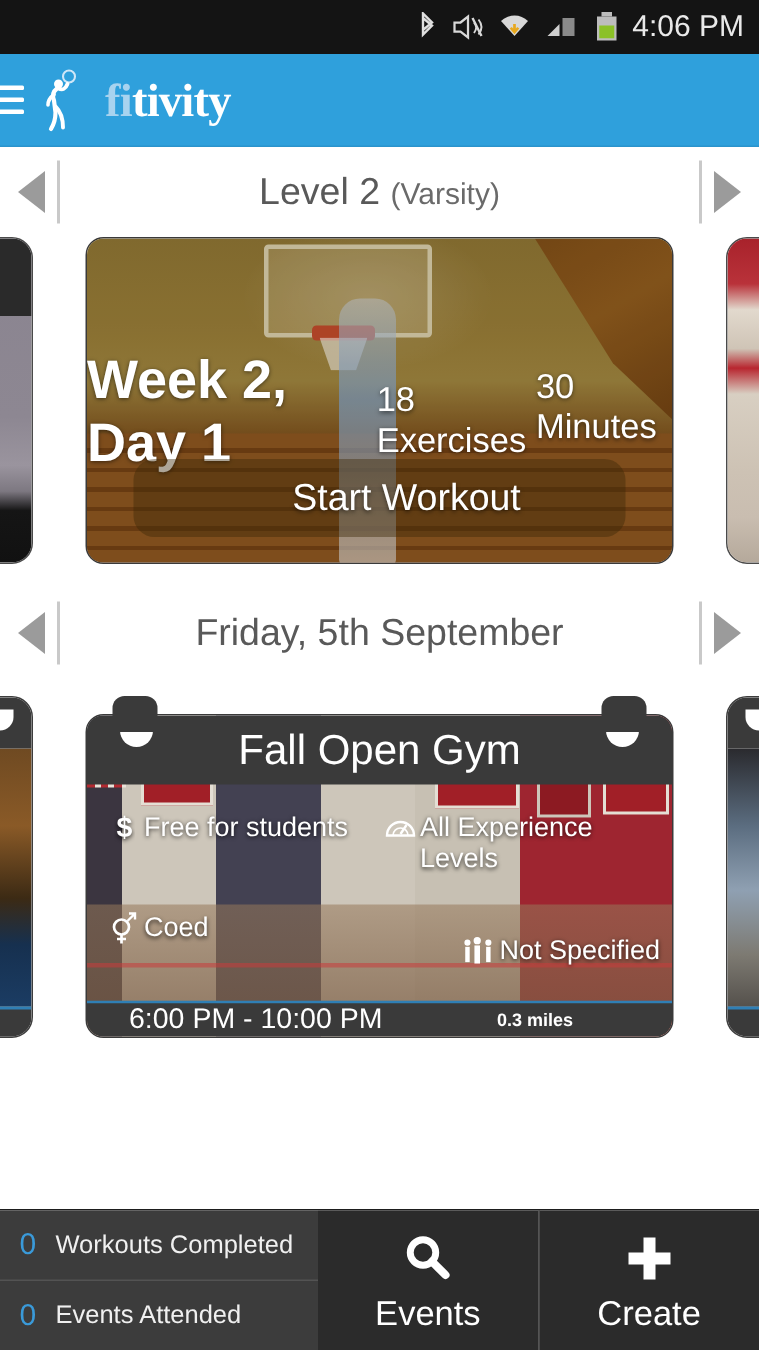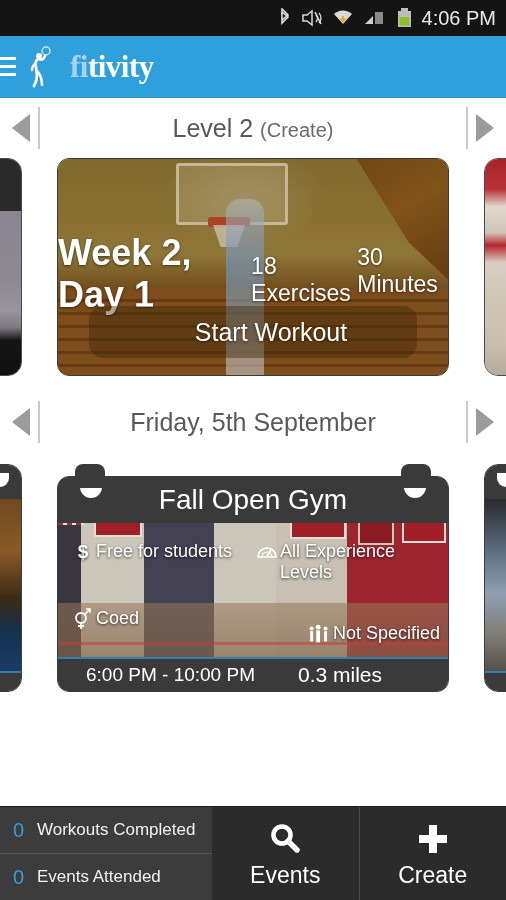--- a/index.html
+++ b/index.html
@@ -184,26 +184,26 @@
   .evt-title { color: #fff; font-size: 28px; }
   .evt-meta { position: absolute; left: 0; right: 0; top: 46px; bottom: 36px; z-index: 2; }
   .meta-item { position: absolute; display: flex; align-items: flex-start; color: #fff; font-size: 18px;
     text-shadow: 0 1px 3px rgba(0,0,0,.75); }
   .meta-item .ico { width: 26px; flex: 0 0 26px; display: flex; justify-content: center; }
   .meta-price { left: 12px; top: 18px; }
   .meta-exp   { left: 196px; top: 18px; width: 186px; }
   .meta-gender{ left: 12px; bottom: 25px; }
   .meta-people{ right: 8px; bottom: 10px; }
   .evt-footer {
-    position: absolute; left: 0; right: 0; bottom: 0; height: 34px; background: #3a3a3a;
+    position: absolute; left: 0; right: 0; bottom: 0; height: 24px; background: #3a3a3a;
     border-top: 2px solid #2f7fb5; display: flex; align-items: center; z-index: 2;
     border-radius: 0 0 11px 11px;
   }
   .evt-time { color: #fff; font-size: 19px; margin-left: 28px; }
-  .evt-dist { color: #fff; font-size: 21px; font-weight: normal; margin-left: auto; margin-right: 66px; }
+  .evt-dist { color: #fff; font-size: 12px; font-weight: bold; margin-left: auto; margin-right: 66px; }
 
   
   .bottombar {
     position: absolute; left: 0; right: 0; bottom: 0; height: 94px; display: flex;
     border-top: 1px solid #1d1d1d;
   }
   .stats { width: 212px; background: #3c3c3c; display: flex; flex-direction: column; }
   .stat-row { flex: 1; display: flex; align-items: center; padding-left: 13px; }
   .stat-row + .stat-row { border-top: 1px solid #535353; }
   .stat-num { color: #3a9ad9; font-size: 20px; width: 20px; }
@@ -267,21 +267,21 @@
     </div>
   </div>
 
   <div class="navrow">
     <div class="arrow-wrap left">
       <div class="arrow left"></div>
       <div class="vbar"></div>
     </div>
     <div class="title">
       <span>Level 2</span>
-      <span class="sub">(Create)</span>
+      <span class="sub">(Varsity)</span>
     </div>
     <div class="arrow-wrap right">
       <div class="vbar"></div>
       <div class="arrow right"></div>
     </div>
   </div>
 
   <div class="workout-row">
     <div class="peek left">
       <div class="peek-img-gray"></div>

